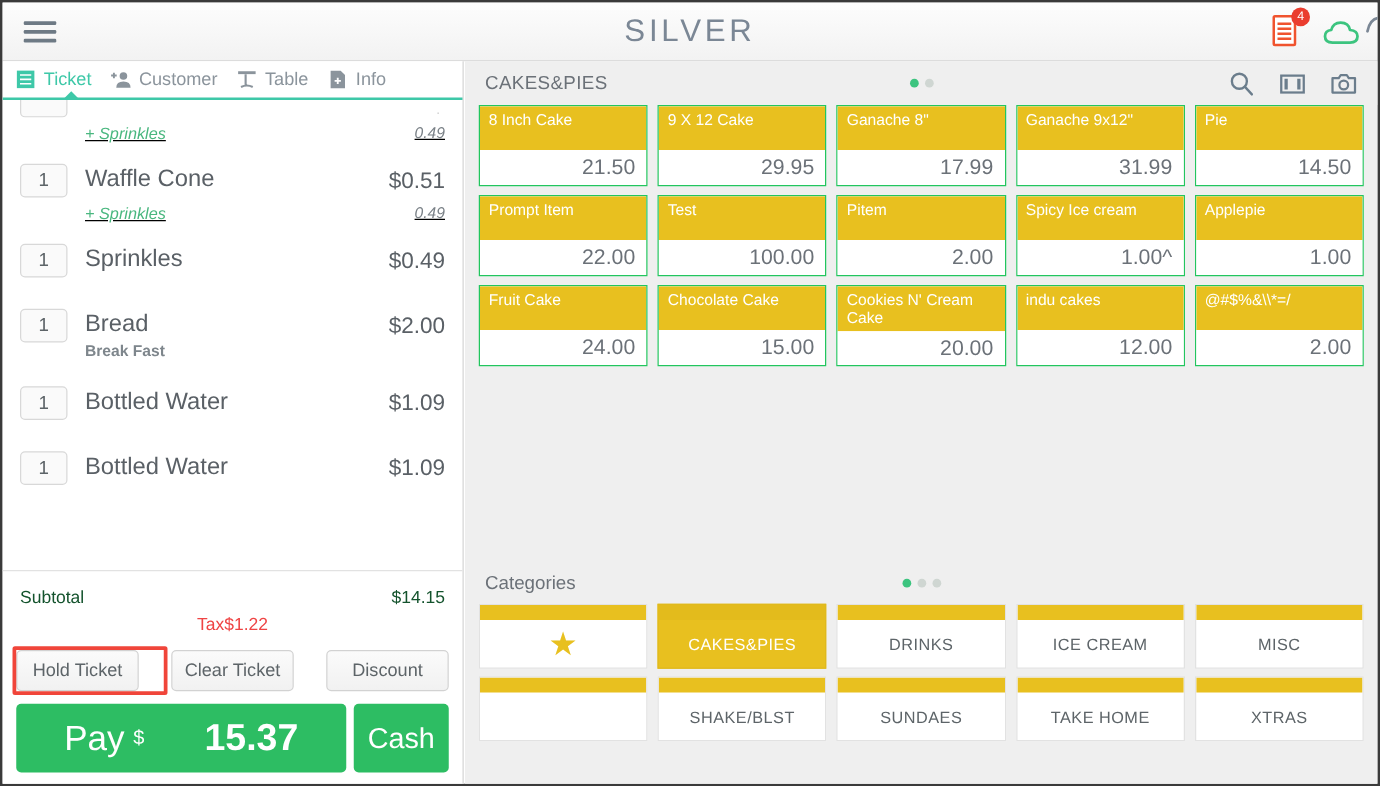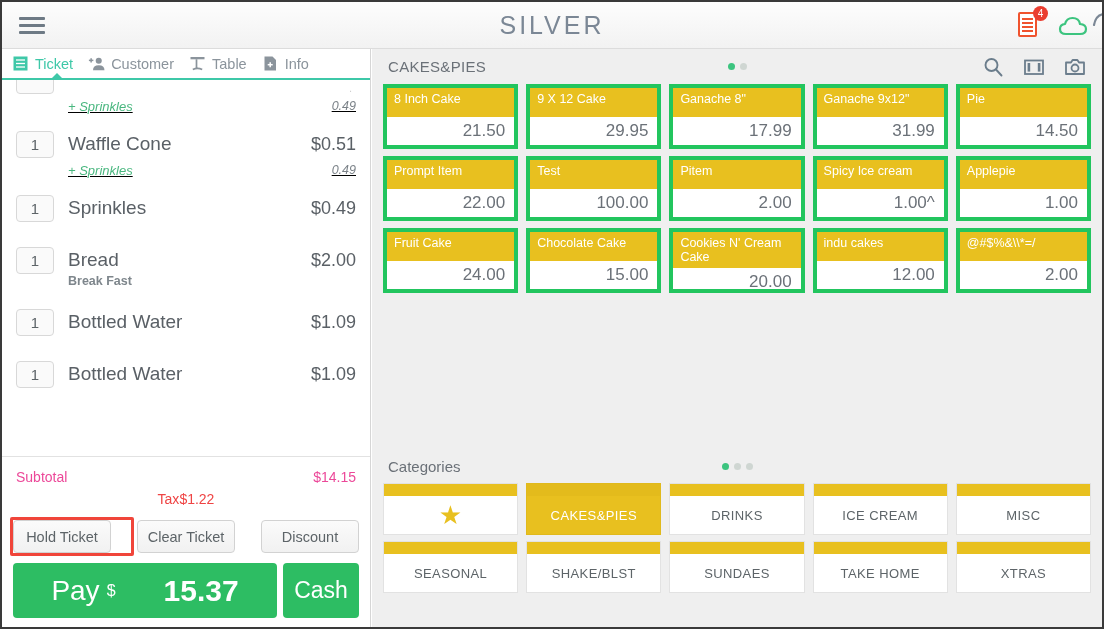--- a/index.html
+++ b/index.html
@@ -148,21 +148,21 @@
     margin-top: -12px;
   }
   .sub-label { font-size: 12.5px; color: #7e868c; font-weight: 700; }
 
   .totals {
     border-top: 1px solid #e2e2e2;
     padding: 9px 14px 4px 14px; flex: 0 0 auto;
   }
   .total-line {
     display: flex; justify-content: space-between;
-    font-size: 14px; color: #ec4899; padding: 3px 0;
+    font-size: 14px; color: #14532d; padding: 3px 0;
   }
   .total-line.tax, .total-line.tax span { color: #ef4444; justify-content: center; }
 
   .action-row {
     display: flex; gap: 26px; padding: 6px 11px 0 11px;
     flex: 0 0 auto; position: relative;
   }
   .act-btn {
     flex: 1 1 0; height: 33px;
     border: 1px solid #d2d2d2; border-radius: 4px;
@@ -219,21 +219,21 @@
   }
   .head-icons .ico { width: 22px; height: 22px; cursor: pointer; }
 
   .tile-grid {
     padding: 0 11px; display: grid;
     grid-template-columns: repeat(5, 1fr);
     gap: 7px 8px;
   }
   .tile {
     height: 65px; background: #fff;
-    border: 4px solid #22c55e;
+    border: 1px solid #22c55e;
     display: flex; flex-direction: column;
     cursor: pointer; overflow: hidden;
   }
   .tile-top {
     flex: 1 1 auto; background: #e8c01f;
     padding: 4px 7px;
     font-size: 12.5px; color: #ffffff; line-height: 14px;
     font-weight: 400;
   }
   .tile-price {
@@ -543,21 +543,20 @@
           <div class="cat-bar"></div>
           <div class="cat-label">ICE CREAM</div>
         </div>
         <div class="cat">
           <div class="cat-bar"></div>
           <div class="cat-label">MISC</div>
         </div>
 
         <div class="cat">
           <div class="cat-bar"></div>
-          <div class="cat-label">SEASONAL</div>
         </div>
         <div class="cat">
           <div class="cat-bar"></div>
           <div class="cat-label">SHAKE/BLST</div>
         </div>
         <div class="cat">
           <div class="cat-bar"></div>
           <div class="cat-label">SUNDAES</div>
         </div>
         <div class="cat">

